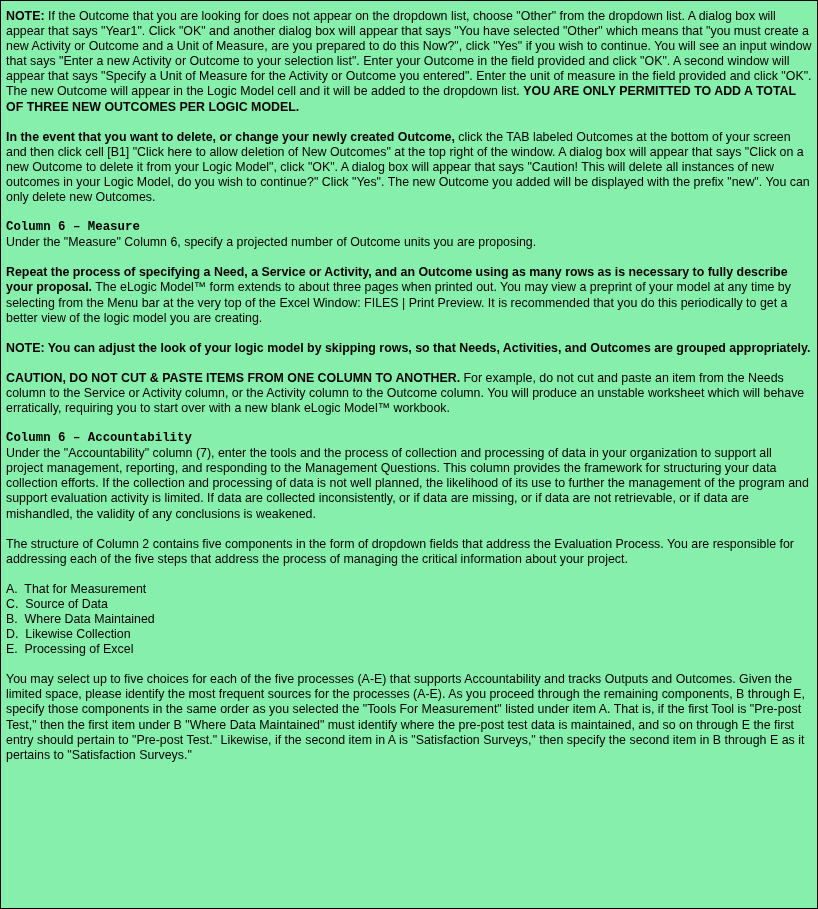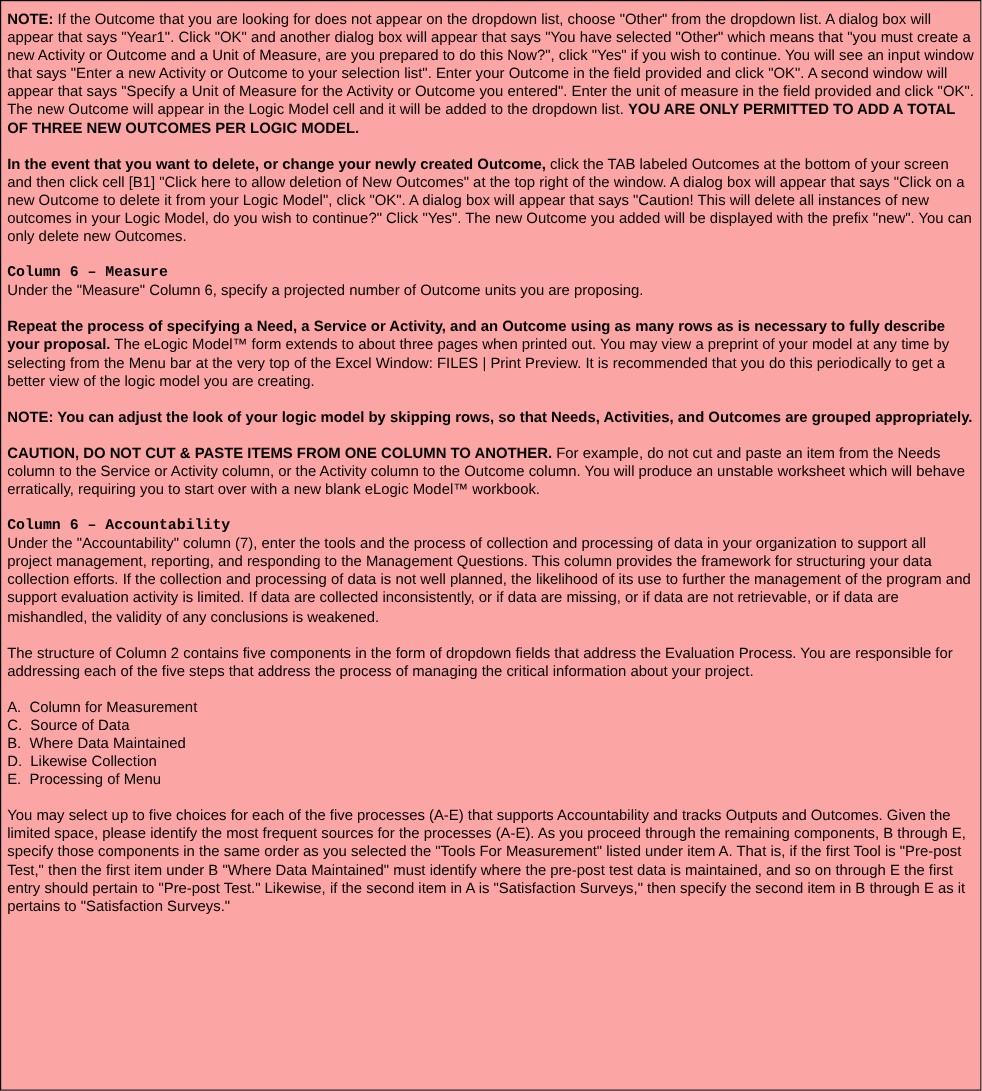--- a/index.html
+++ b/index.html
@@ -7,21 +7,21 @@
     padding: 0;
     background: #ffffff;
   }
   body {
     font-family: "Liberation Sans", sans-serif;
   }
   #page {
     position: relative;
     width: 818px;
     height: 909px;
-    background: #fca5a5;
+    background: #86efac;
     border: 1px solid #000000;
     box-sizing: border-box;
     overflow: hidden;
   }
   #content {
     position: absolute;
     left: 5px;
     top: 8px;
     width: 806px;
   }
@@ -92,25 +92,25 @@
 
     <p class="para"><span>Under the "Accountability" column (7), enter the tools and the process of collection and processing of data in your organization to support all project management, reporting, and responding to the Management Questions.  This column provides the framework for structuring your data collection efforts. If the collection and processing of data is not well planned, the likelihood of its use to further the management of the program and support evaluation activity is limited. If data are collected inconsistently, or if data are missing, or if data are not retrievable, or if data are mishandled, the validity of any conclusions is weakened.</span></p>
 
     <div class="gap"></div>
 
     <p class="para"><span>The structure of Column 2 contains five components in the form of dropdown fields that address the Evaluation Process.  You are responsible for addressing each of the five steps that address the process of managing the critical information about your project.</span></p>
 
     <div class="gap"></div>
 
     <div class="list">
-      <div>A.  Column for Measurement</div>
+      <div>A.  That for Measurement</div>
       <div>C.  Source of Data</div>
       <div>B.  Where Data Maintained</div>
       <div>D.  Likewise Collection</div>
-      <div>E.  Processing of Menu</div>
+      <div>E.  Processing of Excel</div>
     </div>
 
     <div class="gap"></div>
 
     <p class="para"><span>You may select up to five choices for each of the five processes (A-E) that supports Accountability and tracks Outputs and Outcomes.  Given the limited space, please identify the most frequent sources for the processes (A-E).  As you proceed through the remaining components, B through E, specify those components in the same order as you selected the "Tools For Measurement" listed under item A.  That is, if the first Tool is "Pre-post Test," then the first item under B "Where Data Maintained" must identify where the pre-post test data is maintained, and so on through E the first entry should pertain to "Pre-post Test."  Likewise, if the second item in A is "Satisfaction Surveys," then specify the second item in B through E as it pertains to "Satisfaction Surveys."</span></p>
 
   </div>
 </div>
 
 </body></html>

